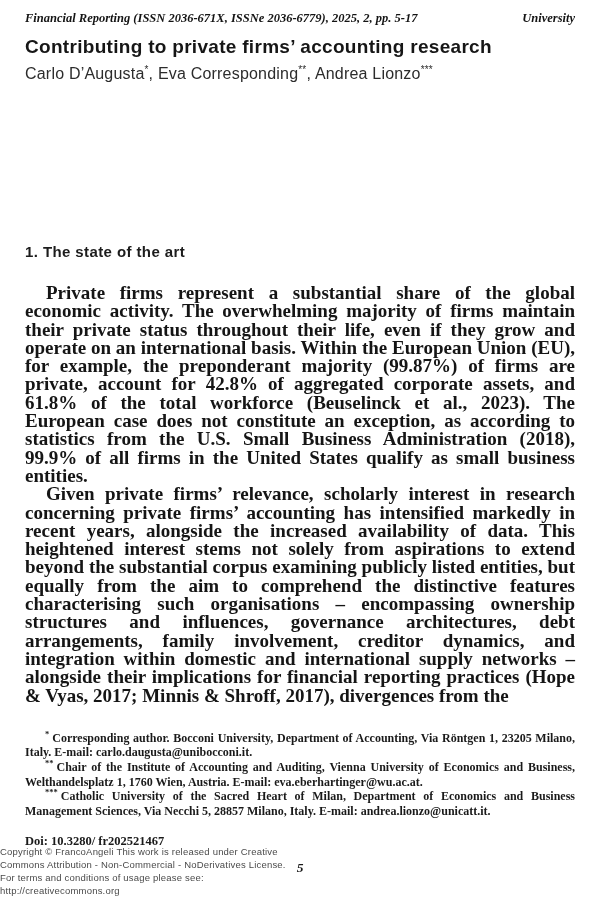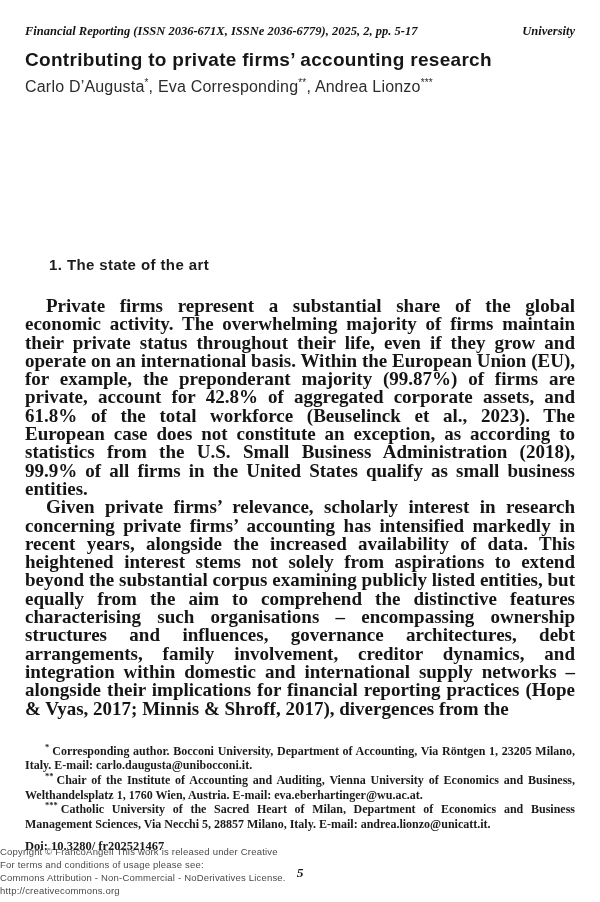--- a/index.html
+++ b/index.html
@@ -4,21 +4,21 @@
 <style>
   * { margin: 0; padding: 0; box-sizing: border-box; }
   html, body { background: #ffffff; }
   .page {
     position: relative;
     width: 600px;
     height: 902px;
     margin: 0 auto;
     background: #ffffff;
     color: #1a1a1a;
-    padding: 20px 25px 0 25px;
+    padding: 7px 25px 0 25px;
     overflow: hidden;
     font-family: "Liberation Serif", serif;
   }
   .journal-header {
     display: flex;
     justify-content: space-between;
     align-items: baseline;
     margin-top: 4px;
     font-family: "Liberation Serif", serif;
     font-style: italic;
@@ -47,21 +47,20 @@
     vertical-align: super;
     line-height: 0;
   }
   .section-heading {
     margin-top: 160px;
     font-family: "Liberation Sans", sans-serif;
     font-weight: 700;
     font-size: 15px;
     letter-spacing: 0.4px;
     color: #1c1c1c;
-    margin-left: 24px;
   }
   .body-text { margin-top: 24px; }
   .body-text p {
     font-family: "Liberation Serif", serif;
     font-weight: 700;
     font-size: 19px;
     line-height: 18.3px;
     text-align: justify;
     text-indent: 21px;
     color: #151515;
@@ -75,21 +74,21 @@
     text-align: justify;
     text-indent: 20px;
     color: #1a1a1a;
   }
   .footnotes sup {
     font-size: 8.5px;
     line-height: 0;
     margin-right: 3px;
   }
   .doi-line {
-    margin-top: 8px;
+    margin-top: 16px;
     font-family: "Liberation Serif", serif;
     font-weight: 700;
     font-size: 12.5px;
     color: #1a1a1a;
   }
   .page-number {
     margin-top: 11px;
     text-align: center;
     font-family: "Liberation Serif", serif;
     font-style: italic;
@@ -136,18 +135,18 @@
     <p><sup>**</sup><span>Chair of the Institute of Accounting and Auditing, Vienna University of Economics and Business, Welthandelsplatz 1, 1760 Wien, Austria. E-mail: eva.eberhartinger@wu.ac.at.</span></p>
     <p><sup>***</sup><span>Catholic University of the Sacred Heart of Milan, Department of Economics and Business Management Sciences, Via Necchi 5, 28857 Milano, Italy. E-mail: andrea.lionzo@unicatt.it.</span></p>
   </div>
 
   <div class="doi-line">Doi: 10.3280/ fr202521467</div>
 
   <div class="page-number">5</div>
 
   <div class="license-footer">
     <div>Copyright © FrancoAngeli This work is released under Creative</div>
+    <div>Commons Attribution - Non-Commercial - NoDerivatives License.</div>
     <div>For terms and conditions of usage please see:</div>
-    <div>Commons Attribution - Non-Commercial - NoDerivatives License.</div>
     <div>http://creativecommons.org</div>
   </div>
 
 </div>
 
 </body></html>

